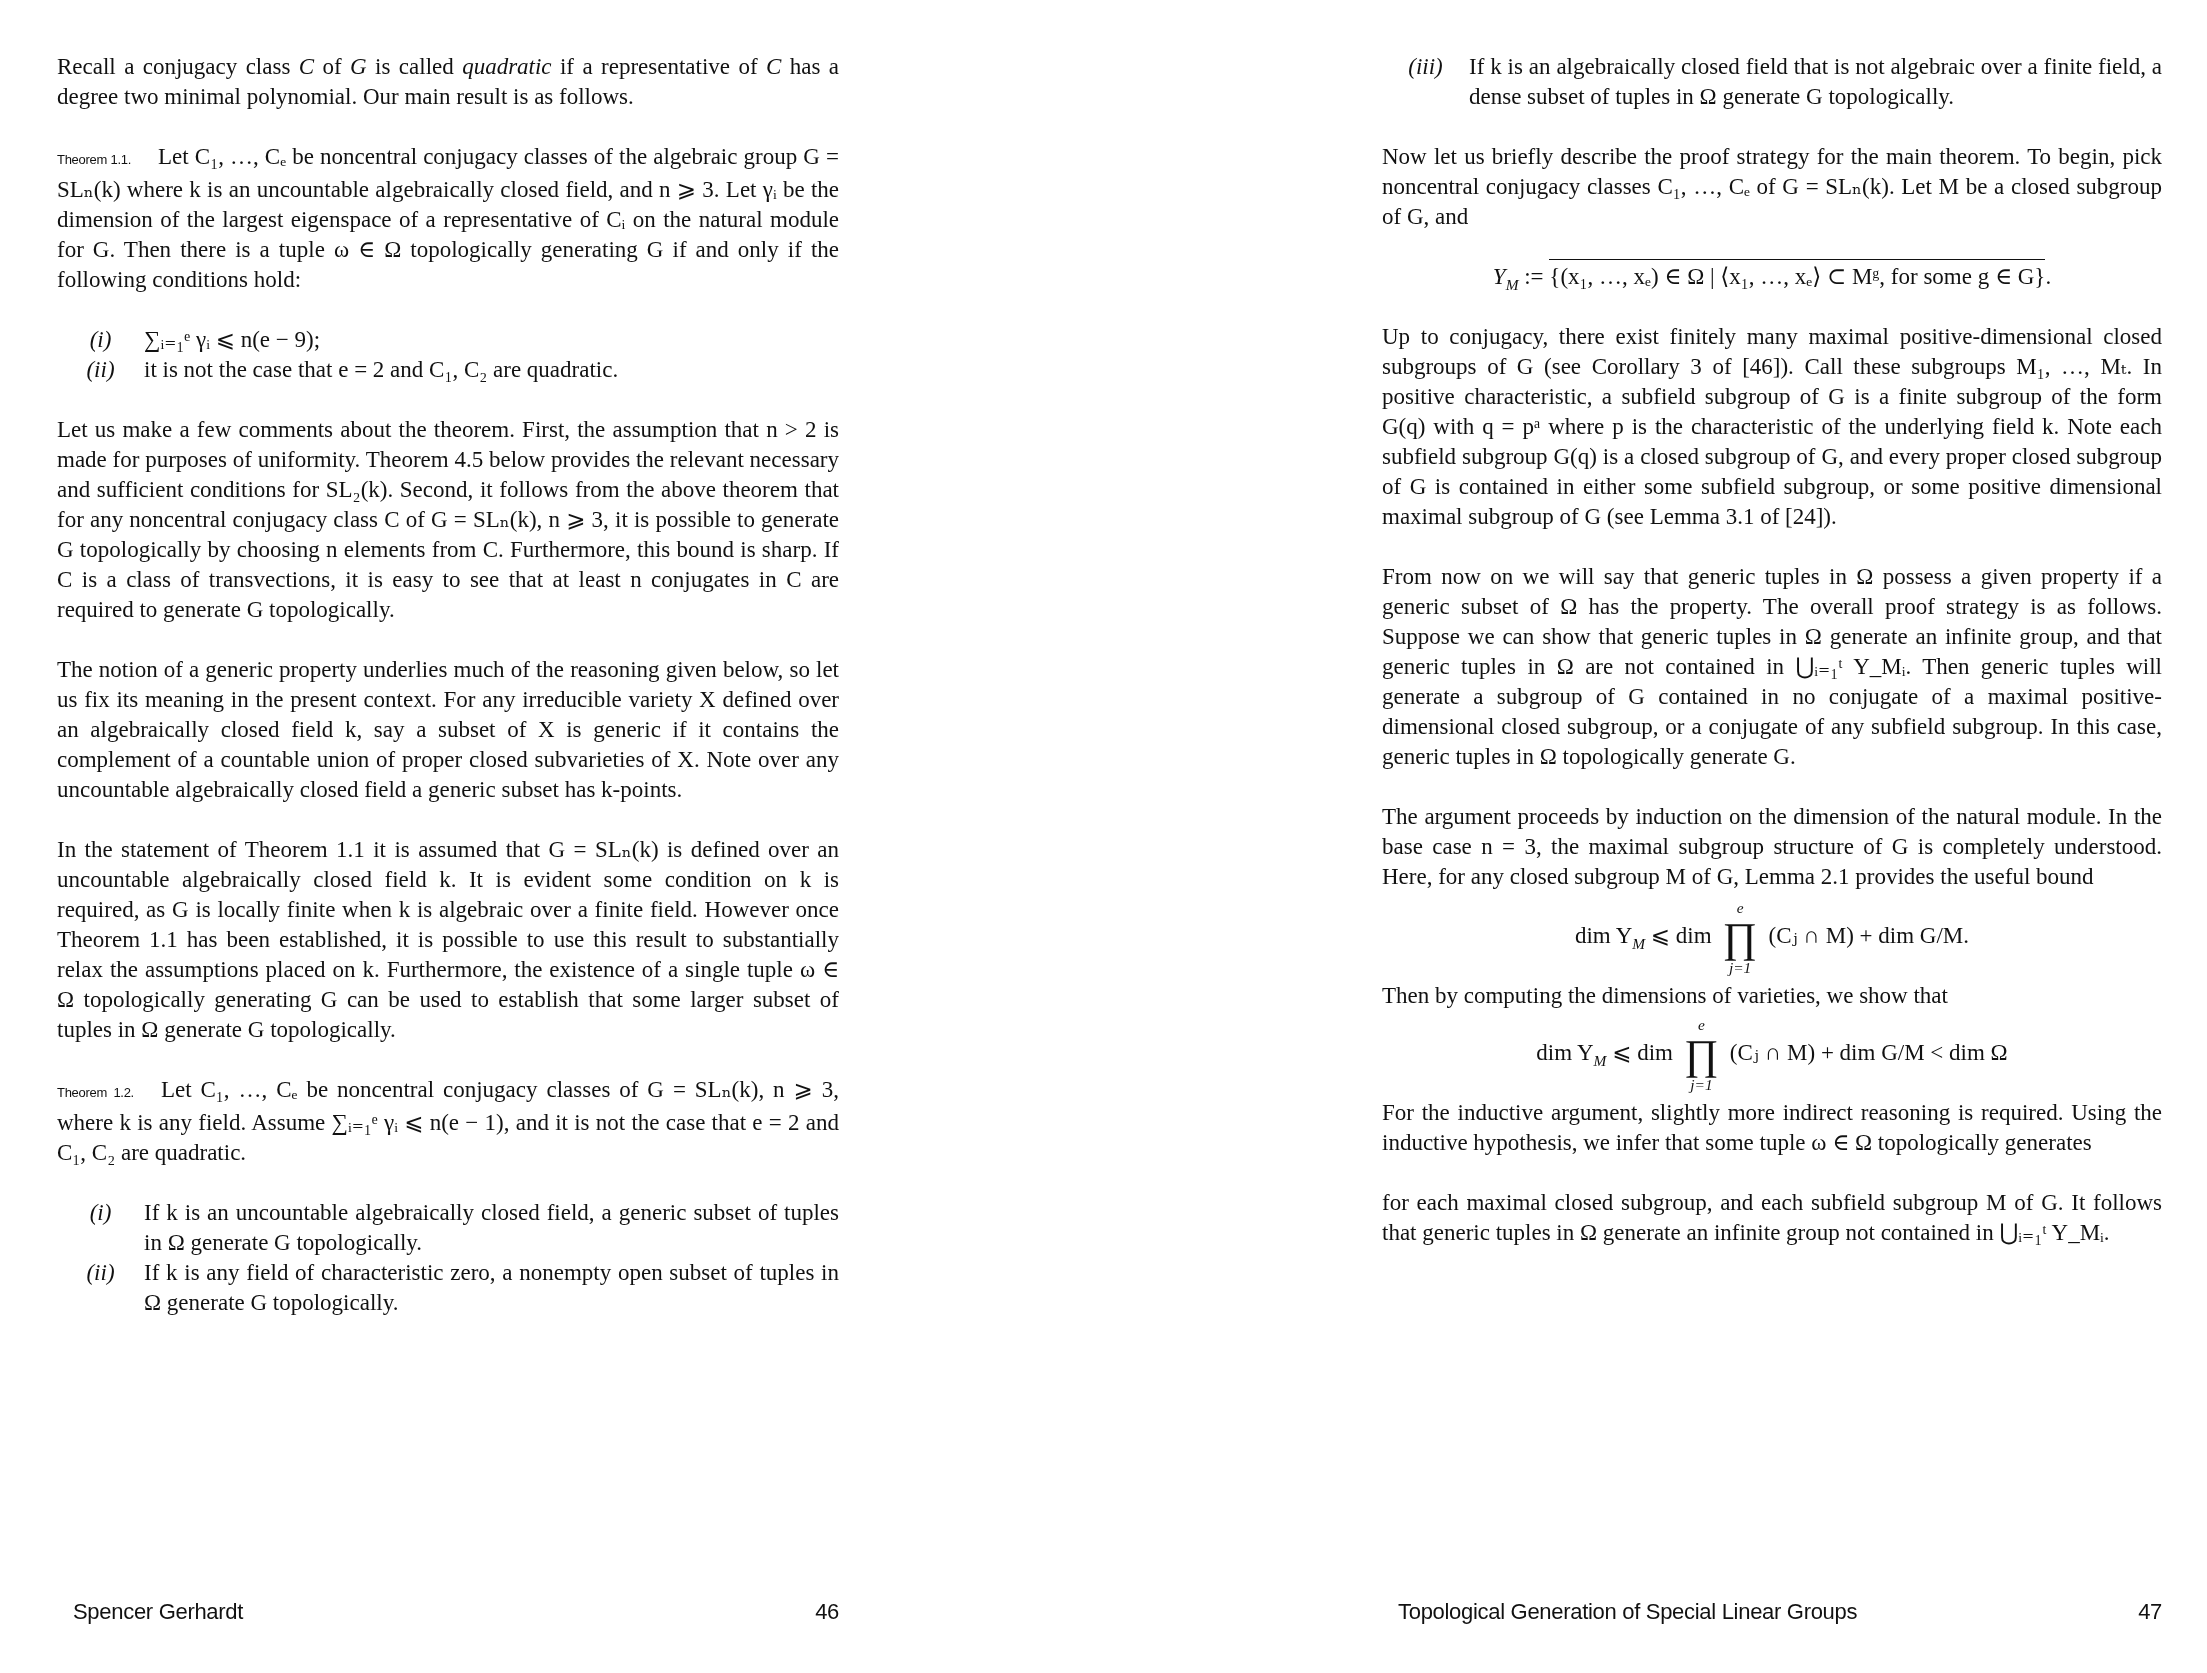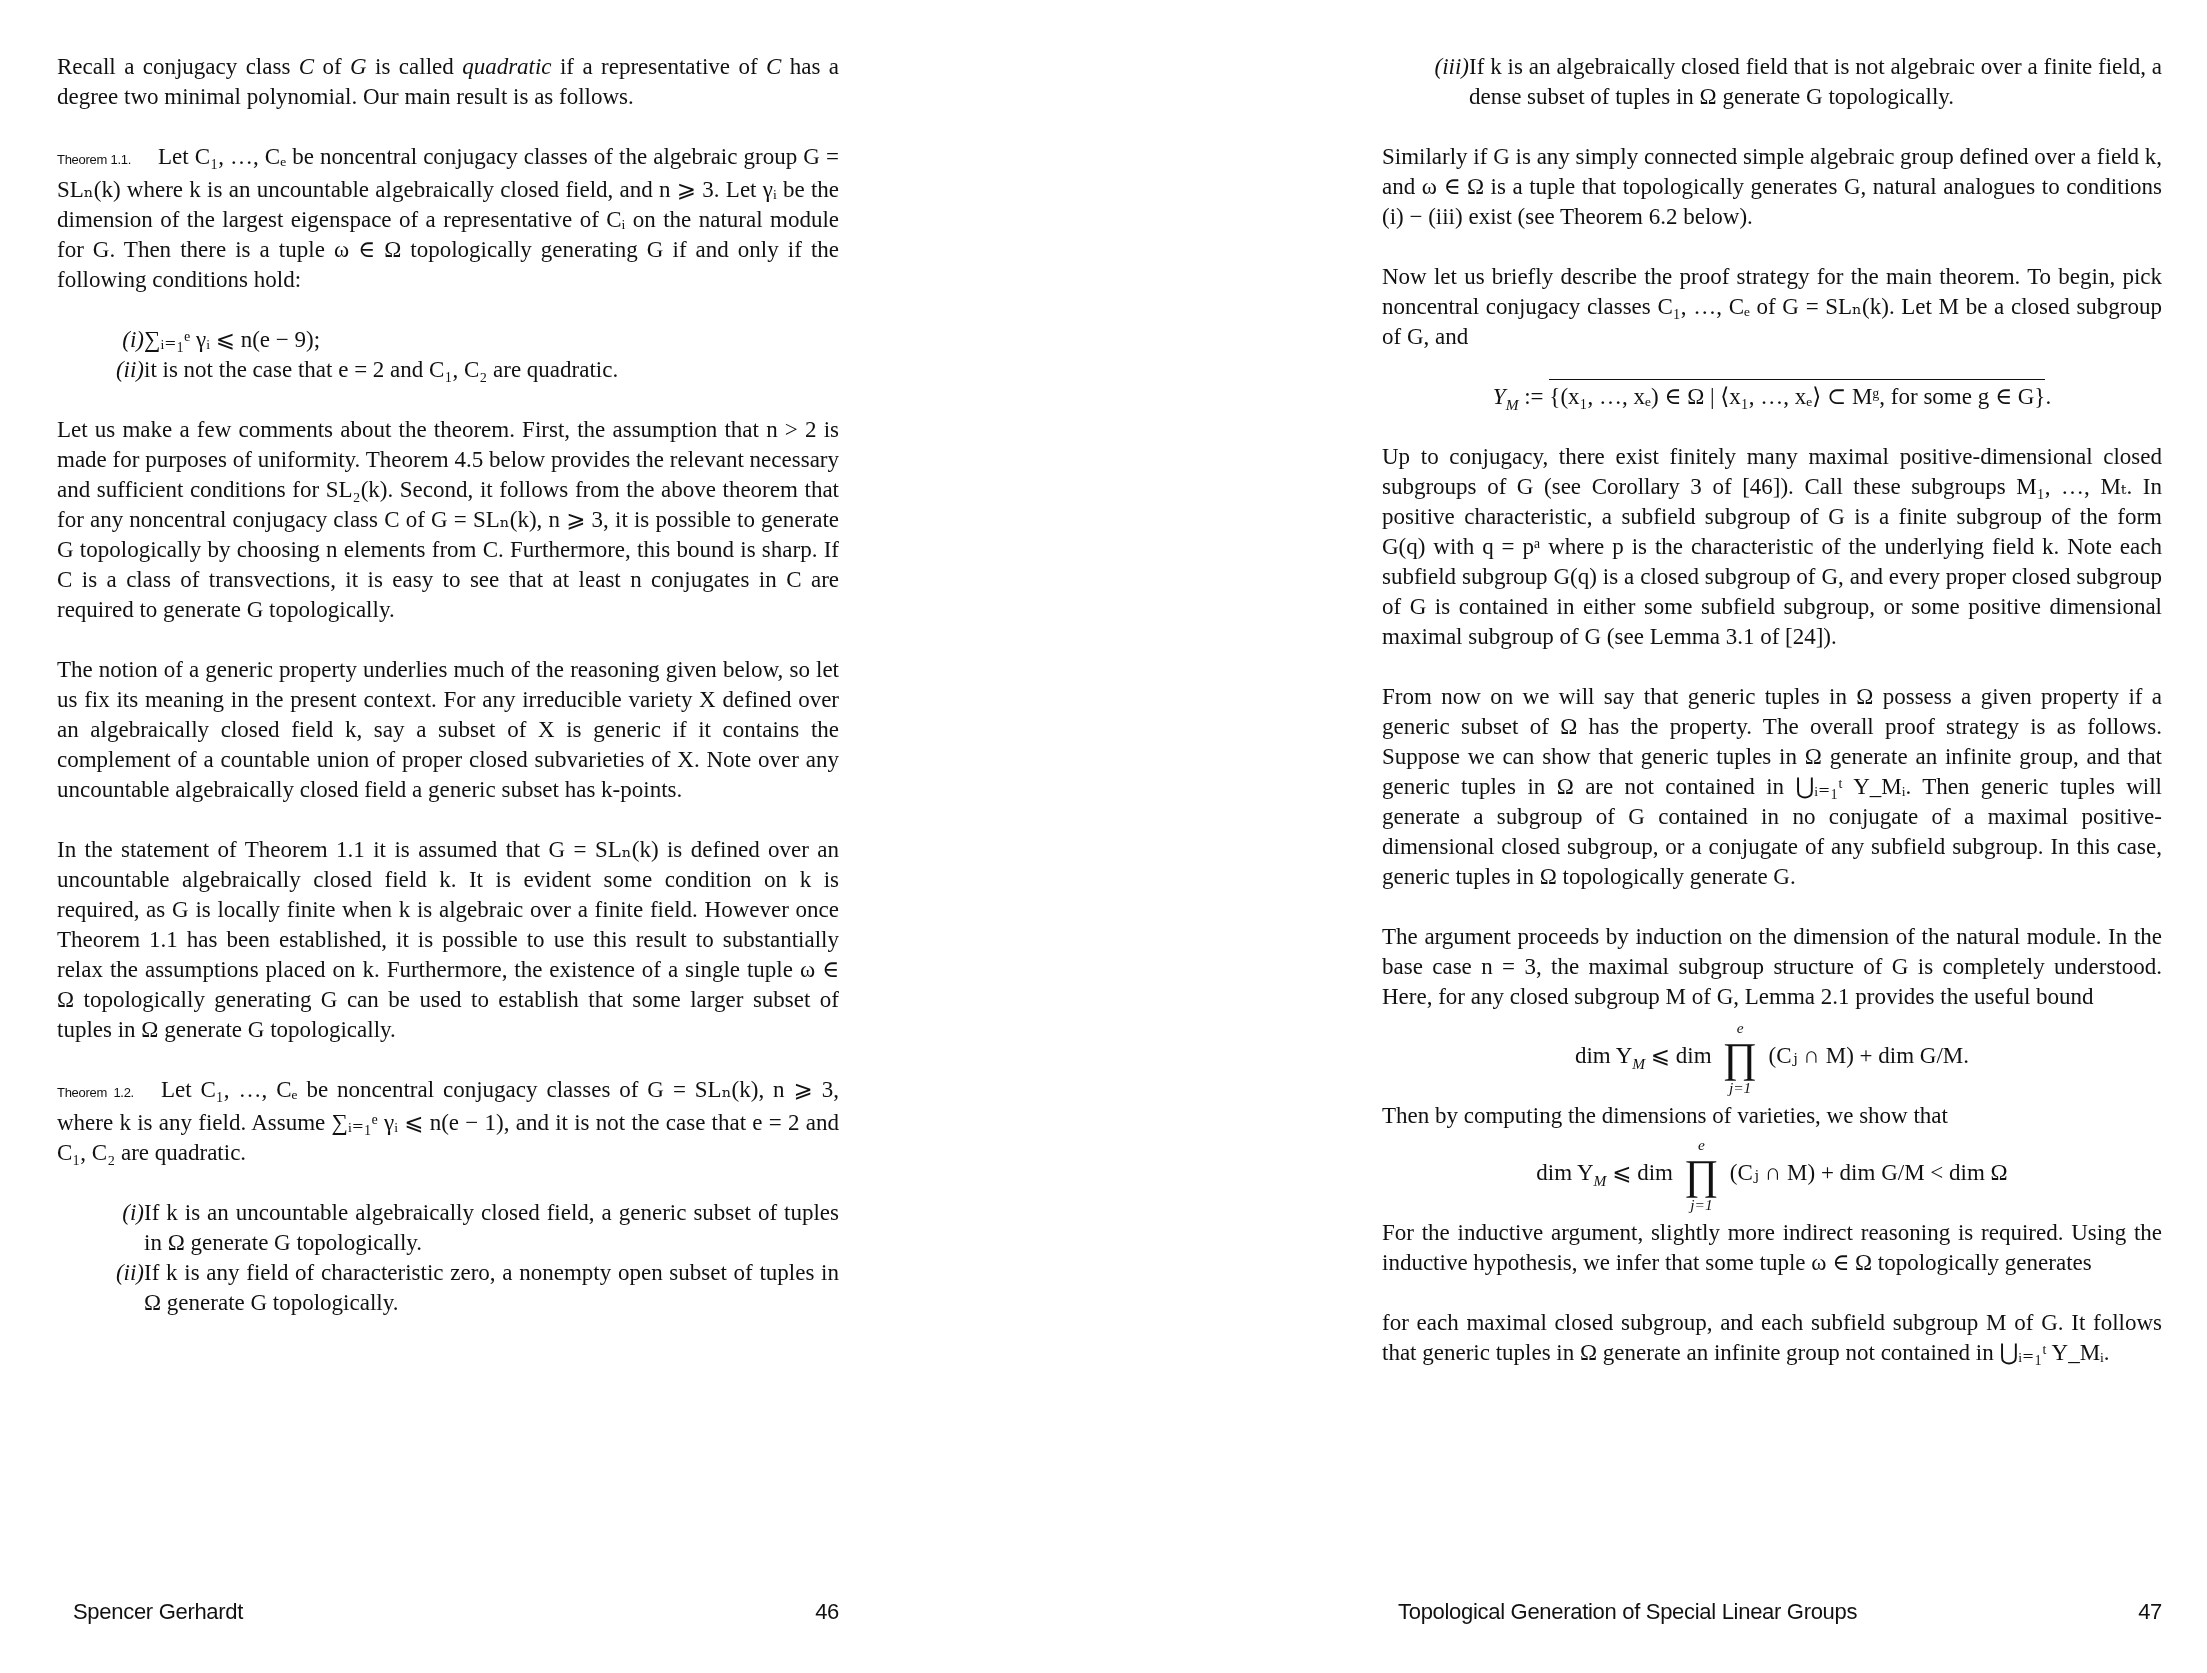--- a/index.html
+++ b/index.html
@@ -7,21 +7,21 @@
     font-family:"Liberation Serif","DejaVu Serif",serif;}
   .page{position:absolute;top:0;height:1674px;}
   #left-page{left:57px;width:782px;}
   #right-page{left:1382px;width:780px;}
   .col{position:absolute;top:52px;left:0;right:0;font-size:23px;line-height:30px;text-align:justify;}
   p{margin:0 0 30px 0;}
   i,.m{font-style:italic;}
   .sans{font-family:Liberation Sans, sans-serif;font-size:13px;letter-spacing:-0.3px;}
   .thm-label{margin-right:27px;}
   .item{display:flex;margin:0;}
-  .item .num{width:87px;flex:0 0 87px;font-style:italic;text-align:right;}
+  .item .num{width:87px;flex:0 0 87px;font-style:italic;text-align:center;}
   .item .txt{flex:1;text-align:justify;}
   .list{margin-bottom:30px;}
   sub,sup{font-size:15.4px;line-height:0;}
   .display{text-align:center;margin:0 0 30px 0;}
   .overline{border-top:1.8px solid #111;padding-top:4px;}
   .prod{display:inline-flex;flex-direction:column;align-items:center;vertical-align:middle;margin:0 5.4px;line-height:18px;}
   .prod .lim{font-size:15.4px;font-style:italic;}
   .prod .sym{font-size:42px;line-height:42px;}
   .footer{position:absolute;top:1599px;font-family:"Liberation Sans","DejaVu Sans",sans-serif;font-size:22px;letter-spacing:-0.3px;}
   .footer-left{left:16px;}
@@ -67,21 +67,20 @@
 </div>
 
 <div class="page" id="right-page">
   <div class="col">
     <div class="list">
       <div class="item">
           <span class="num">(iii)</span>
           <span class="txt">If k is an algebraically closed field that is not algebraic over a finite field, a dense subset of tuples in Ω generate G topologically.</span>
         </div>
     </div>
-    <p>Similarly if G is any simply connected simple algebraic group defined over a field k, and ω ∈ Ω is a tuple that topologically generates G, natural analogues to conditions (i) − (iii) exist (see Theorem 6.2 below).</p>
     <p>Now let us briefly describe the proof strategy for the main theorem. To begin, pick noncentral conjugacy classes C₁, …, Cₑ of G = SLₙ(k). Let M be a closed subgroup of G, and</p>
 
     <div class="display">
       <i>Y</i><sub class="m">M</sub><span> := </span><span class="overline">{(x₁, …, xₑ) ∈ Ω | ⟨x₁, …, xₑ⟩ ⊂ Mᵍ, for some g ∈ G}</span><span>.</span>
     </div>
 
     <p>Up to conjugacy, there exist finitely many maximal positive-dimensional closed subgroups of G (see Corollary 3 of [46]). Call these subgroups M₁, …, Mₜ. In positive characteristic, a subfield subgroup of G is a finite subgroup of the form G(q) with q = pᵃ where p is the characteristic of the underlying field k. Note each subfield subgroup G(q) is a closed subgroup of G, and every proper closed subgroup of G is contained in either some subfield subgroup, or some positive dimensional maximal subgroup of G (see Lemma 3.1 of [24]).</p>
     <p>From now on we will say that generic tuples in Ω possess a given property if a generic subset of Ω has the property. The overall proof strategy is as follows. Suppose we can show that generic tuples in Ω generate an infinite group, and that generic tuples in Ω are not contained in ⋃ᵢ₌₁ᵗ Y_Mᵢ. Then generic tuples will generate a subgroup of G contained in no conjugate of a maximal positive-dimensional closed subgroup, or a conjugate of any subfield subgroup. In this case, generic tuples in Ω topologically generate G.</p>
     <p style="margin-bottom:7.2px">The argument proceeds by induction on the dimension of the natural module. In the base case n = 3, the maximal subgroup structure of G is completely understood. Here, for any closed subgroup M of G, Lemma 2.1 provides the useful bound</p>
 

